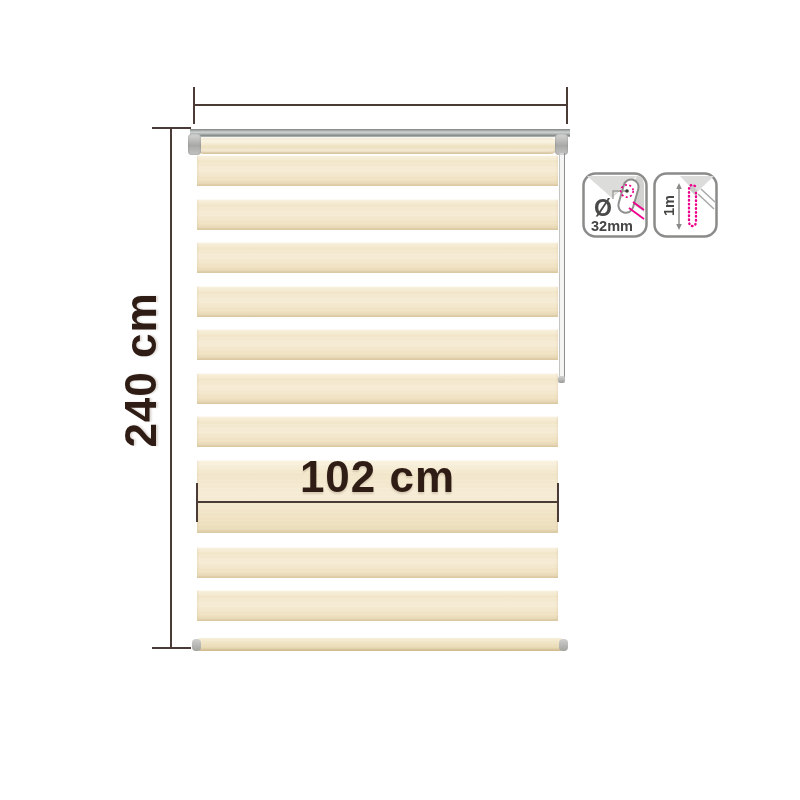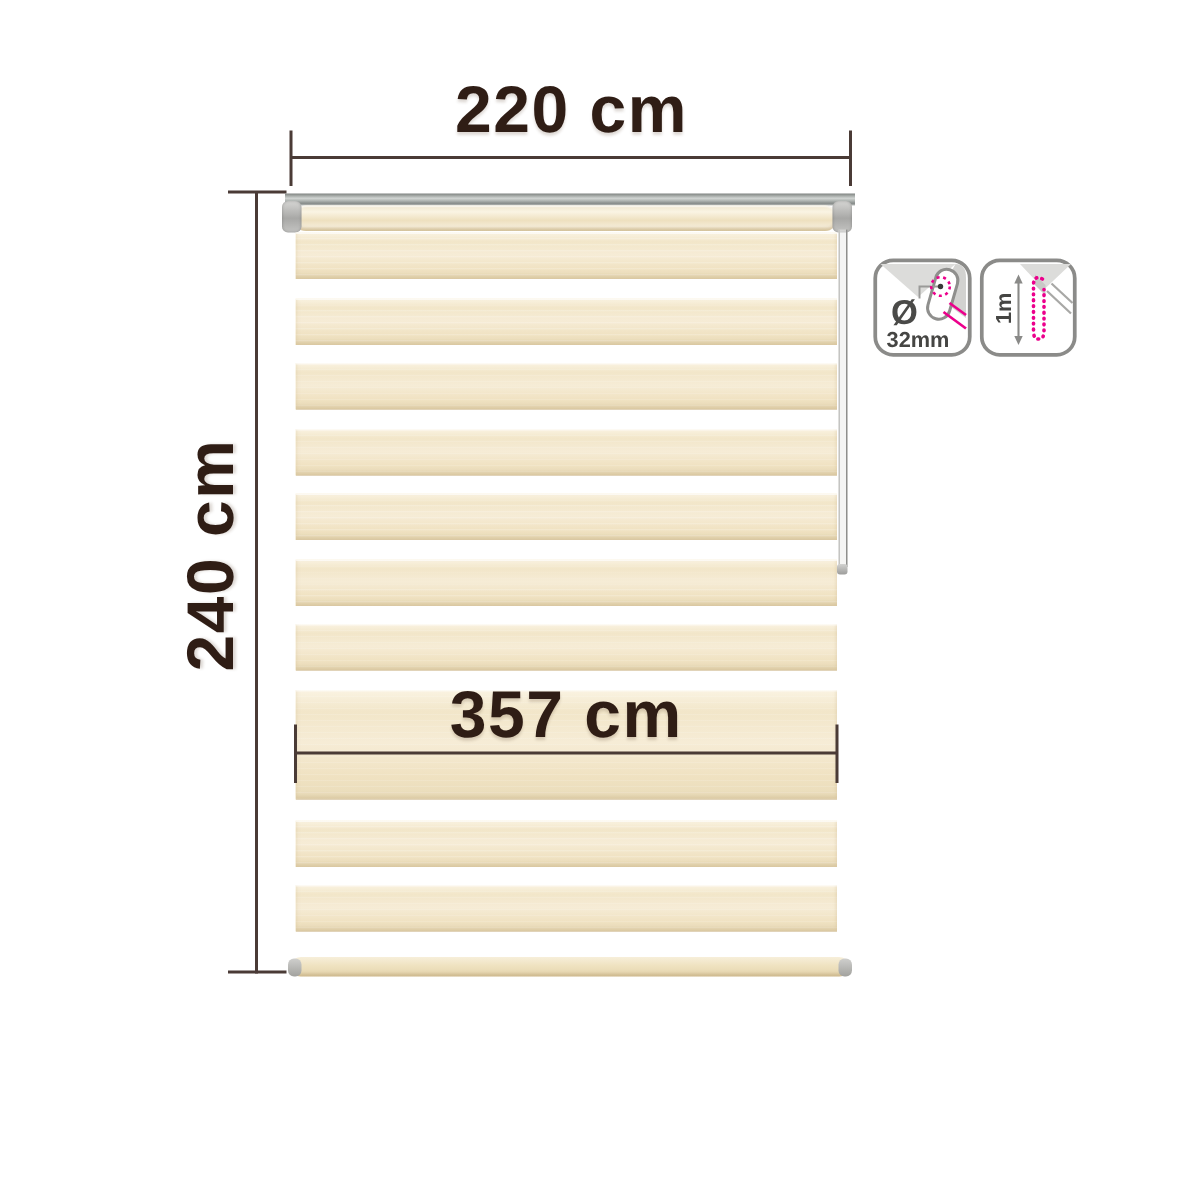--- a/index.html
+++ b/index.html
@@ -64,21 +64,20 @@
   
   .spec-icons{position:absolute;left:582px;top:172px;width:140px;height:66px;}
   .spec-icons svg{position:absolute;top:0;}
   .spec-icons svg text{font-family:"Liberation Sans",sans-serif;}
 </style>
 </head>
 <body>
 
 <div class="canvas">
 
-  <div class="dim-label horiz" style="left:194px;top:49px;width:374px;">220 cm</div>
   <div class="dim-line" style="left:194px;top:104px;width:374px;height:2px;"></div>
   <div class="dim-line" style="left:193px;top:87px;width:2px;height:37px;"></div>
   <div class="dim-line" style="left:566px;top:87px;width:2px;height:37px;"></div>
 
   <div class="dim-label vert" style="left:141px;top:370px;">240 cm</div>
   <div class="dim-line" style="left:170px;top:128px;width:2px;height:521px;"></div>
   <div class="dim-line" style="left:152px;top:127px;width:39px;height:2px;"></div>
   <div class="dim-line" style="left:152px;top:647px;width:39px;height:2px;"></div>
 
   <div>
@@ -98,21 +97,21 @@
         <div class="stripe" style="top: 261px; height: 31px;"></div>
         <div class="stripe" style="top: 305px; height: 73px;"></div>
         <div class="stripe" style="top: 392px; height: 31px;"></div>
         <div class="stripe" style="top: 435px; height: 31px;"></div>
       </div>
     <div class="bottom-rail"></div>
     <div class="bottom-cap left"></div>
     <div class="bottom-cap right"></div>
   </div>
 
-  <div class="dim-label horiz" style="left:197px;top:452px;width:361px;font-size:44px;z-index:5;">357 cm</div>
+  <div class="dim-label horiz" style="left:197px;top:452px;width:361px;font-size:44px;z-index:5;">102 cm</div>
   <div class="dim-line" style="left:198px;top:501px;width:360px;height:2px;z-index:5;"></div>
   <div class="dim-line" style="left:196px;top:483px;width:2px;height:39px;z-index:5;"></div>
   <div class="dim-line" style="left:557px;top:483px;width:2px;height:39px;z-index:5;"></div>
 
   <div class="spec-icons">
 
     <svg style="left:0;" width="66" height="66" viewBox="0 0 66 66">
       <rect x="1.5" y="1.5" width="63" height="63" rx="12" fill="#ffffff" stroke="#8b8b89" stroke-width="2.5"></rect>
       <path d="M5 4 L30 26 L55 4 Z" fill="#dcdcda"></path>
       <path d="M55 4 L43 26 L62 40 L62 13 Q62 4 55 4 Z" fill="#d2d2d0"></path>

